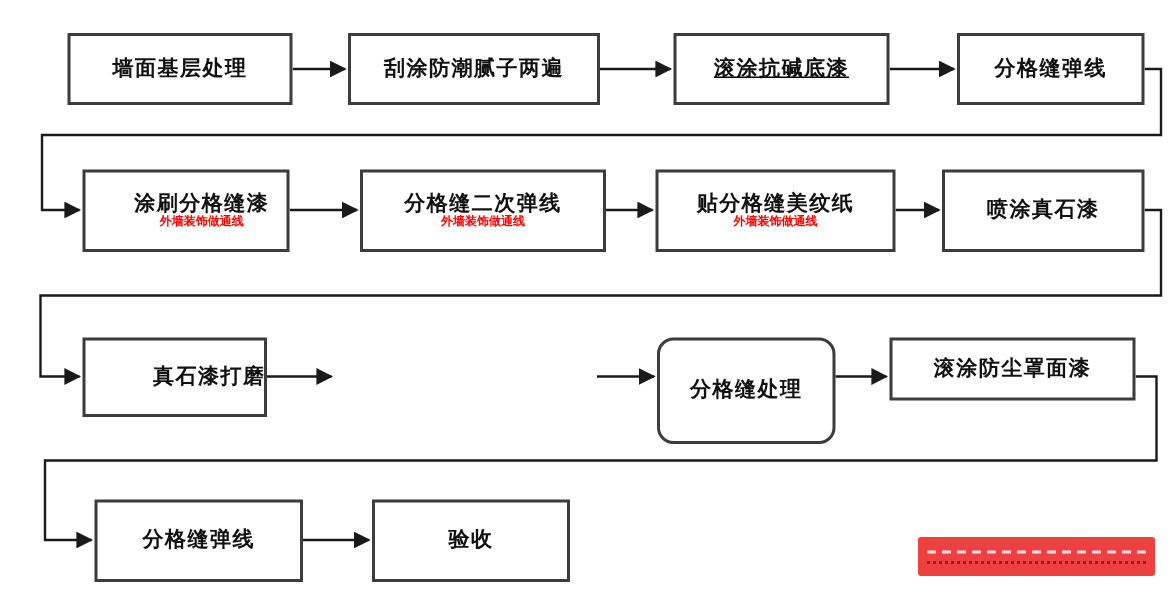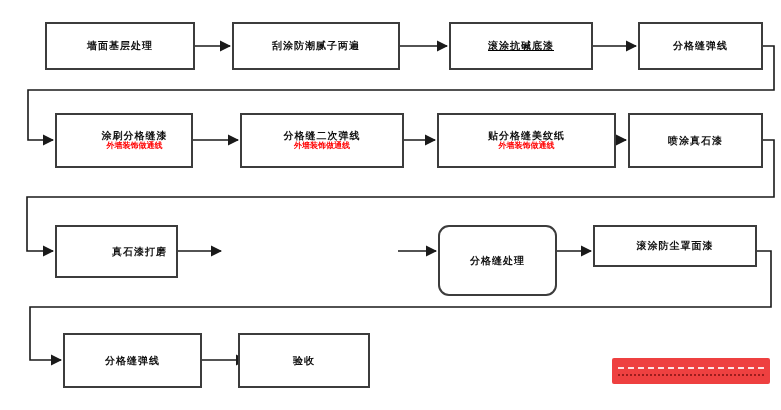--- a/index.html
+++ b/index.html
@@ -17,21 +17,21 @@
     background:#ffffff;
     border:2px solid #3c3c3c;
     display:flex;
     flex-direction:column;
     align-items:center;
     justify-content:center;
     text-align:center;
     z-index:2;
   }
   .box .label{
-    font-size:10px;
+    font-size:14px;
     font-weight:bold;
     color:#111111;
     letter-spacing:1px;
     line-height:1.15;
     white-space:nowrap;
   }
   .box .note{
     font-size:8px;
     font-weight:bold;
     color:#ff0000;
@@ -110,21 +110,21 @@
   </div>
 
   <div class="box" style="left:55px;top:113px;width:138px;height:55px;padding-left:21px;">
     <span class="label">涂刷分格缝漆</span>
     <span class="note">外墙装饰做通线</span>
   </div>
   <div class="box" style="left:240px;top:113px;width:164px;height:55px;">
     <span class="label">分格缝二次弹线</span>
     <span class="note">外墙装饰做通线</span>
   </div>
-  <div class="box" style="left:437px;top:113px;width:179px;height:55px;">
+  <div class="box" style="left:437px;top:113px;width:160px;height:55px;">
     <span class="label">贴分格缝美纹纸</span>
     <span class="note">外墙装饰做通线</span>
   </div>
   <div class="box" style="left:628px;top:113px;width:135px;height:55px;">
     <span class="label">喷涂真石漆</span>
 
   </div>
 
   <div class="box" style="left:55px;top:225px;width:123px;height:53px;padding-left:46px;">
     <span class="label">真石漆打磨</span>
@@ -136,21 +136,21 @@
   </div>
   <div class="box" style="left:593px;top:225px;width:164px;height:42px;">
     <span class="label">滚涂防尘罩面漆</span>
 
   </div>
 
   <div class="box" style="left:63px;top:333px;width:139px;height:55px;">
     <span class="label">分格缝弹线</span>
 
   </div>
-  <div class="box" style="left:238px;top:333px;width:132px;height:55px;text-align:center;">
+  <div class="box" style="left:248px;top:333px;width:132px;height:55px;text-align:center;">
     <span class="label">验收</span>
 
   </div>
 
   <div class="watermark">
     <div class="wm-line"></div>
     <div class="wm-line dark"></div>
   </div>
 
 </div>

